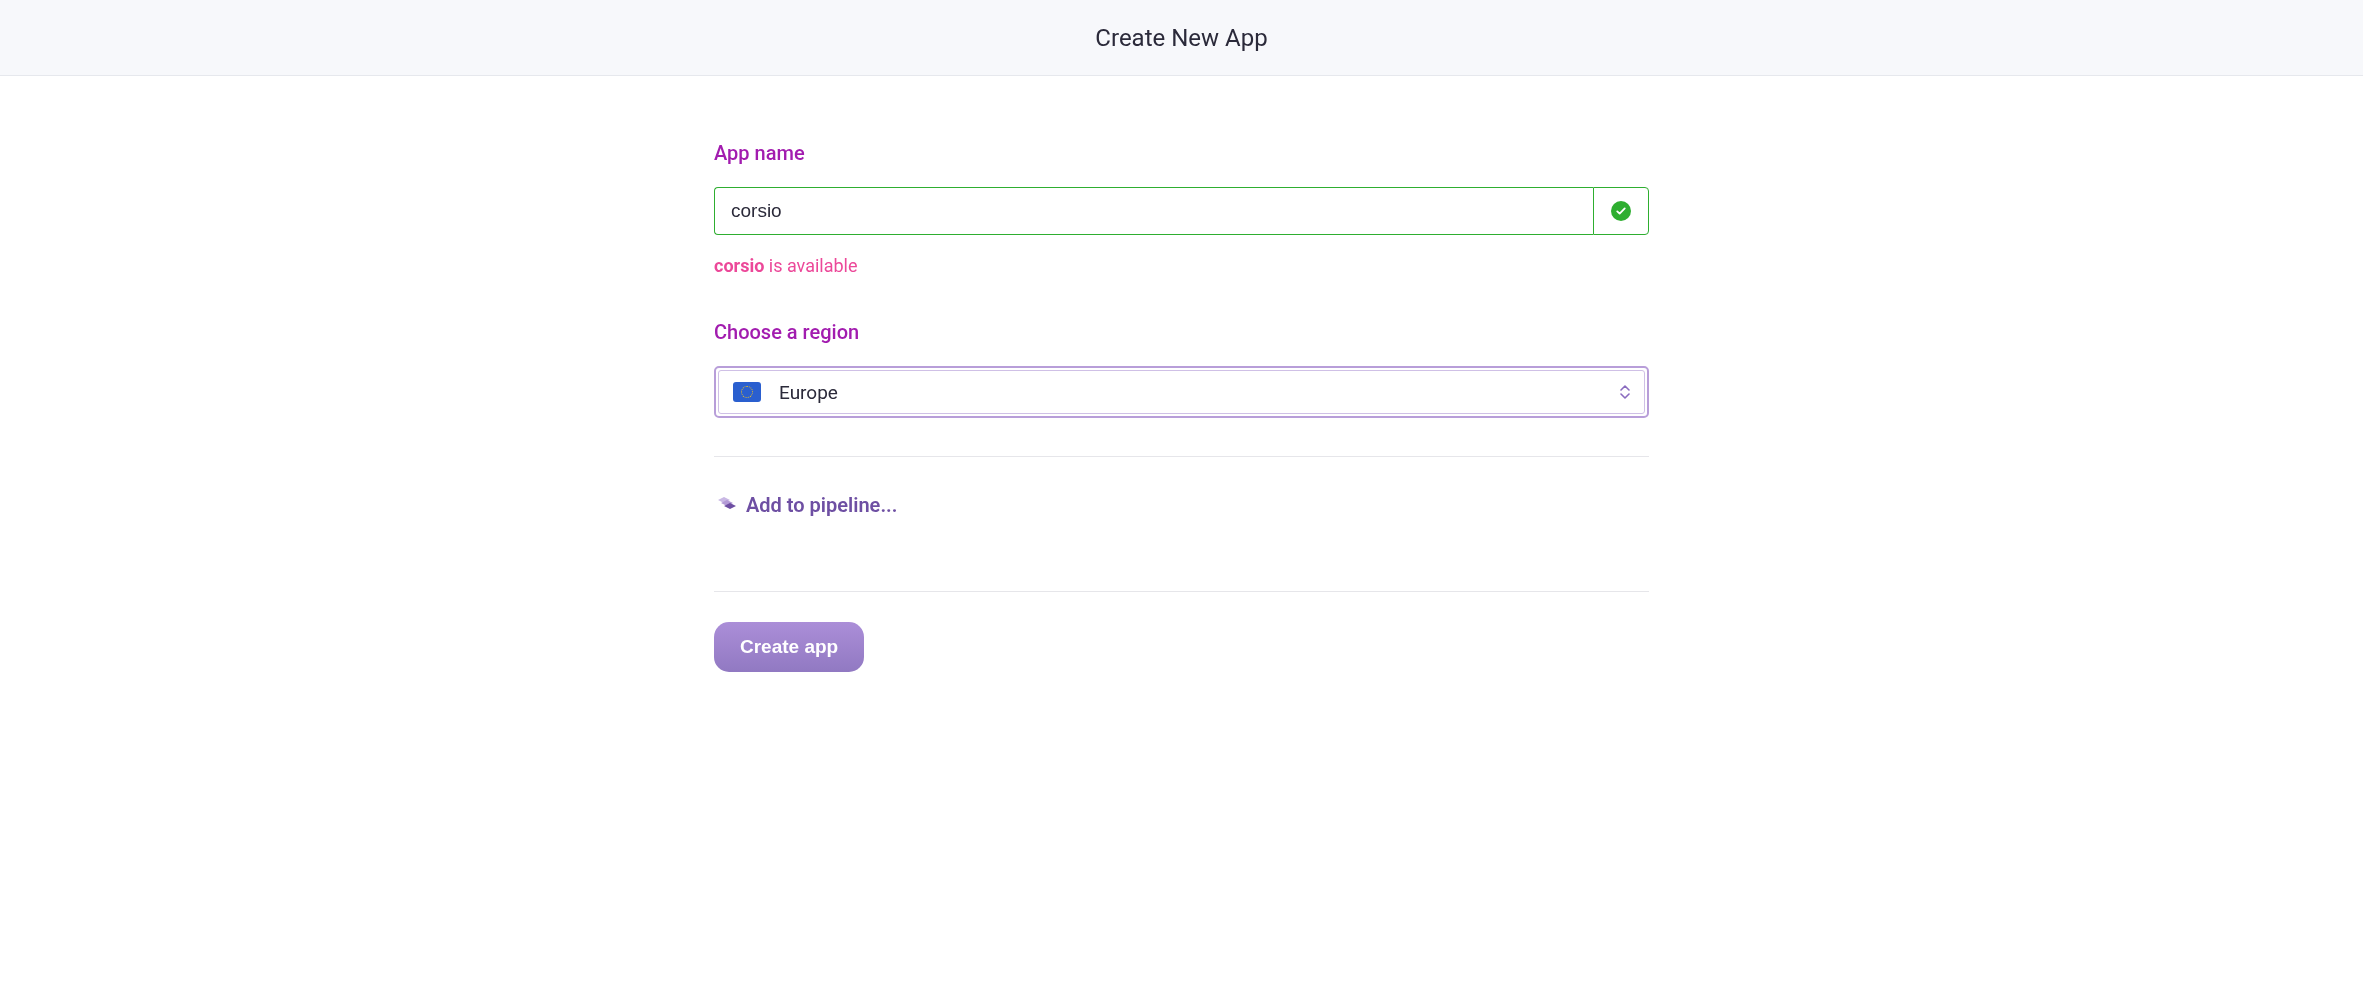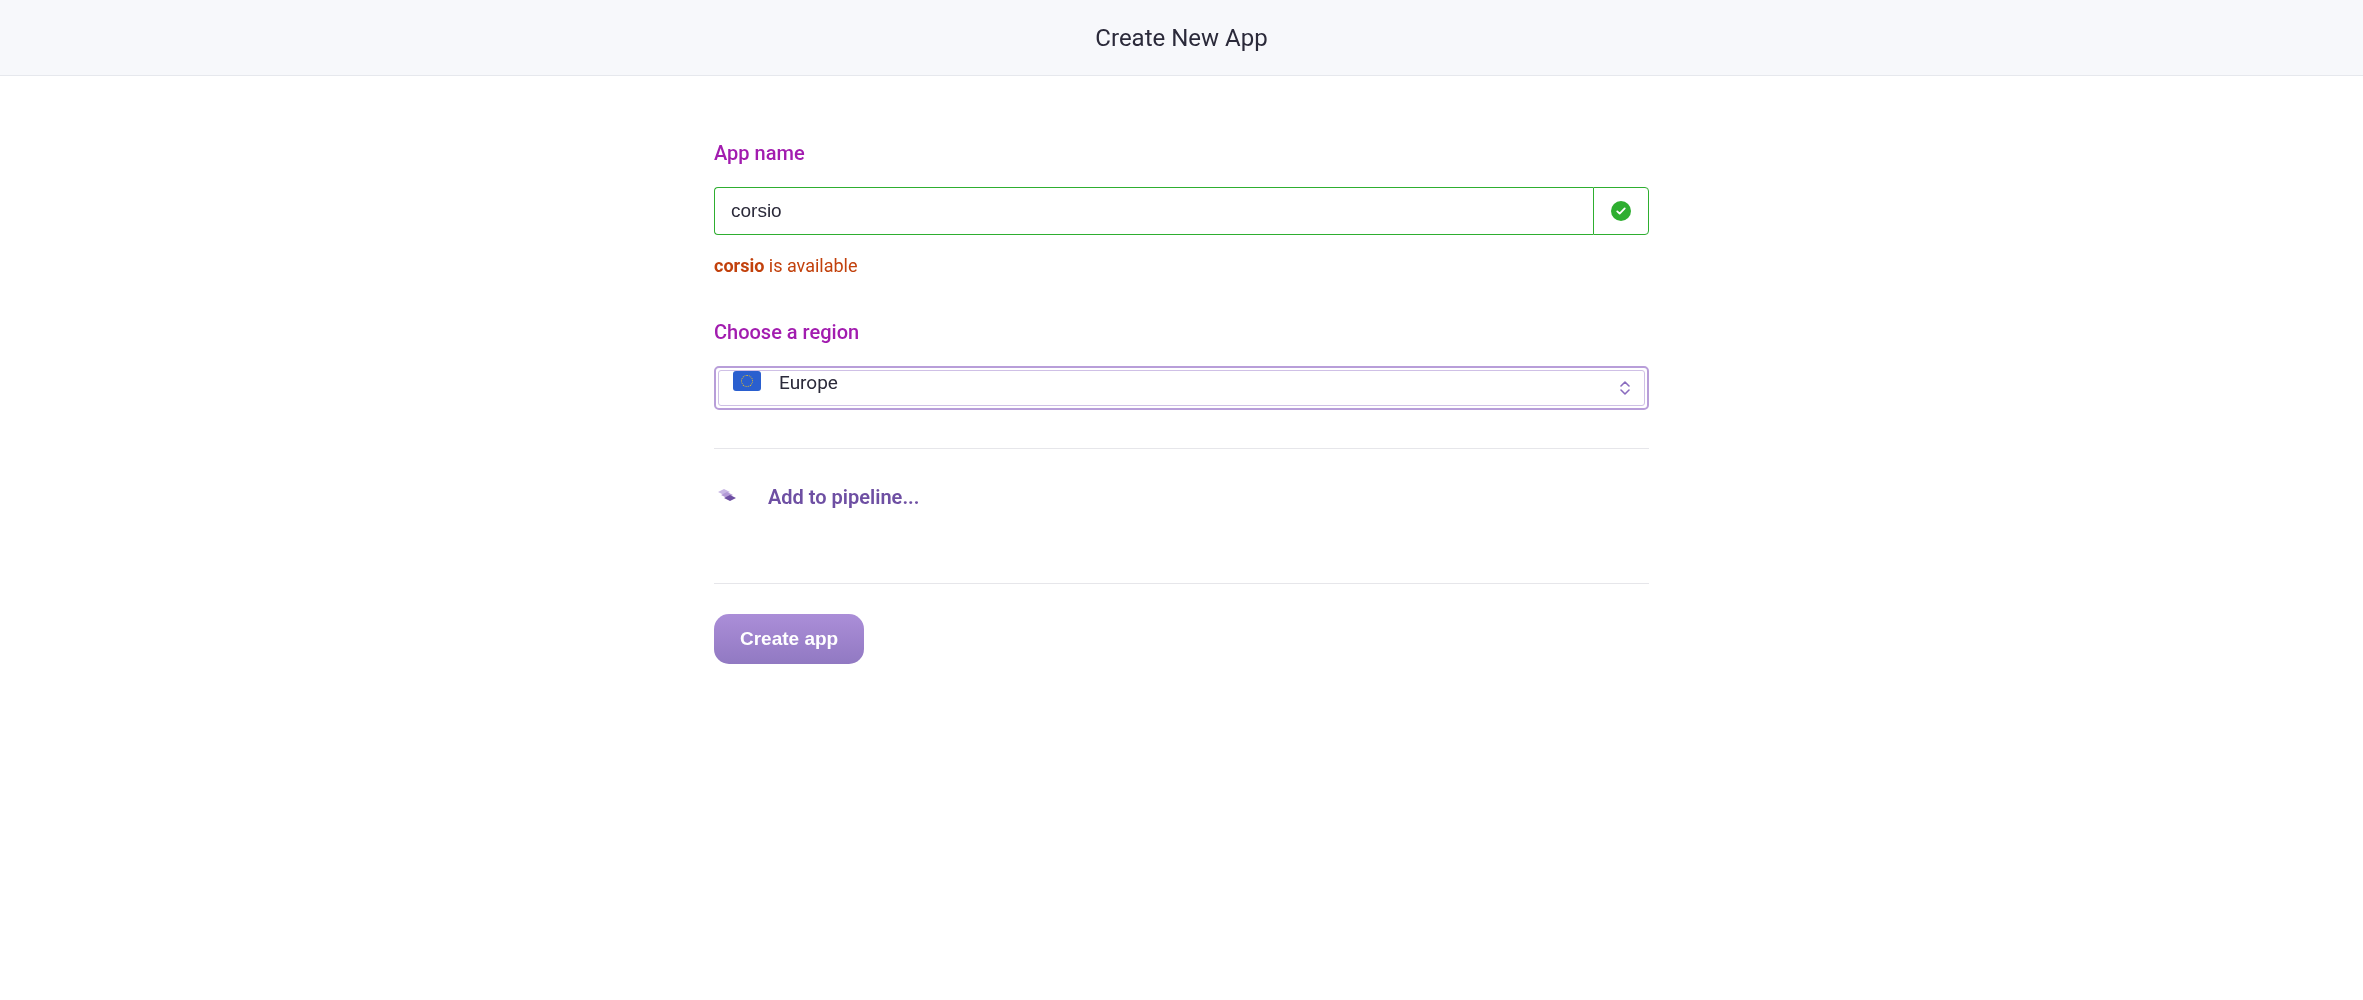--- a/index.html
+++ b/index.html
@@ -73,37 +73,37 @@
     background: #2eae30;
     display: flex;
     align-items: center;
     justify-content: center;
   }
   .check-circle svg { width: 12px; height: 12px; }
 
   .availability-msg {
     margin-top: 20px;
     font-size: 18px;
-    color: #c2410c;
+    color: #ec4899;
   }
   .availability-msg .app-word { font-weight: 700; }
 
   
   .region-section { margin-top: 44px; }
   .region-select-wrap {
     border: 2px solid #b89ed9;
     border-radius: 5px;
     padding: 2px;
   }
   .region-select {
-    height: 36px;
+    height: 44px;
     border: 1px solid #cfc0e6;
     border-radius: 3px;
     display: flex;
-    align-items: flex-start;
+    align-items: center;
     padding: 0 14px;
     position: relative;
     cursor: pointer;
     background: #fff;
   }
   .flag-eu {
     width: 28px;
     height: 20px;
     background: #2a5fcf;
     border-radius: 3px;
@@ -139,21 +139,21 @@
   .divider {
     border: none;
     border-top: 1px solid #e6e6ea;
     margin: 38px 0 0 0;
   }
 
   
   .pipeline-row {
     display: flex;
     align-items: flex-start;
-    gap: 30px;
+    gap: 8px;
     padding: 36px 0;
     cursor: pointer;
   }
   .pipeline-icon svg { width: 24px; height: 24px; display: block; }
   .pipeline-text {
     font-size: 20px;
     font-weight: 600;
     color: #6e4fa3;
   }
 

